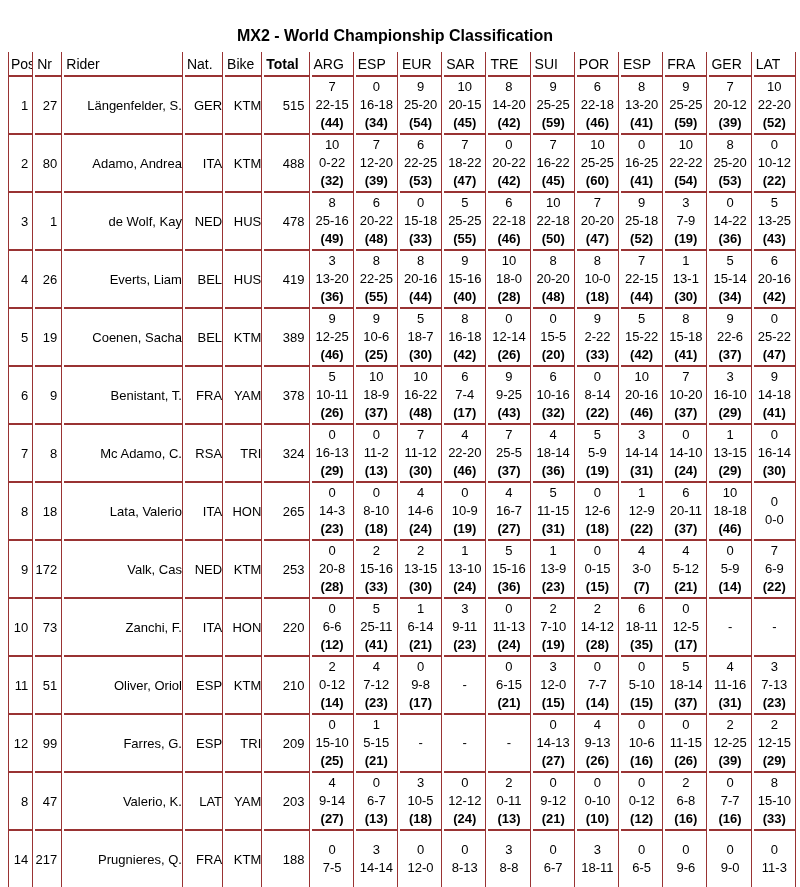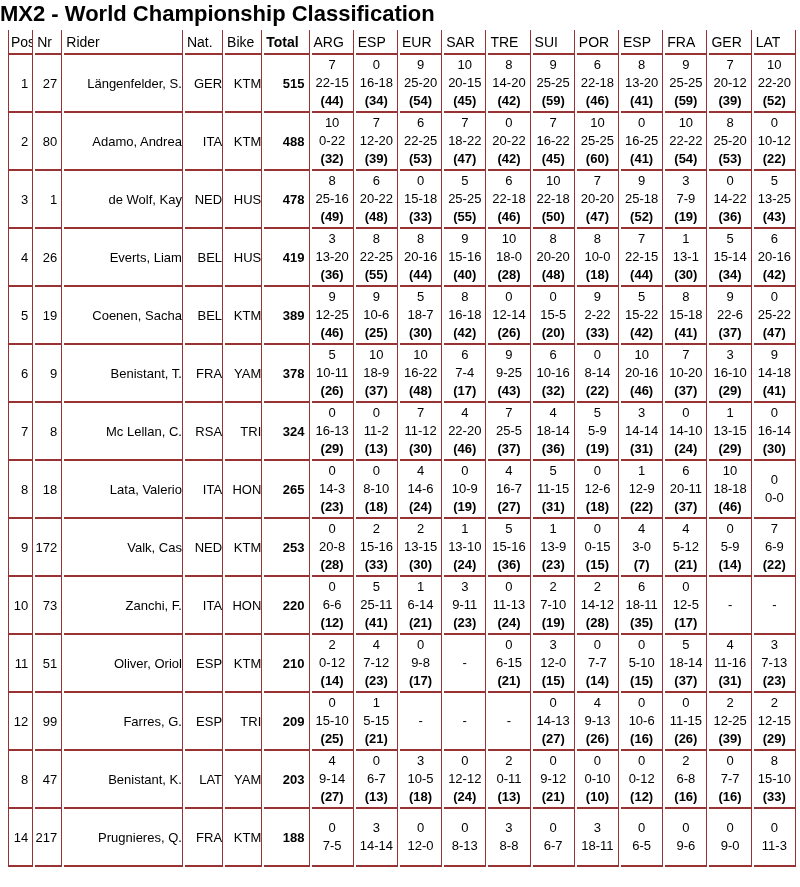--- a/index.html
+++ b/index.html
@@ -3,41 +3,41 @@
 <meta charset="utf-8">
 <style>
   :root { --line:#993333; }
   * { box-sizing:border-box; }
   html,body { margin:0; padding:0; }
   body {
     width:800px; height:887px; overflow:hidden; background:#fff;
     font-family:"Liberation Sans", sans-serif; color:#000;
   }
   .title {
-    text-align:left; font-weight:bold; font-size:22px;
-    padding:2px 10px 4px 0; line-height:24px; white-space:nowrap;
+    text-align:center; font-weight:bold; font-size:16px;
+    padding:24px 10px 4px 0; line-height:24px; white-space:nowrap;
   }
   table {
     border-collapse:separate; border-spacing:2px 0;
     table-layout:fixed; width:792px; margin-left:6px;
   }
   th, td {
     border-right:1px solid var(--line);
     border-bottom:2px solid var(--line);
     padding:0; overflow:hidden;
   }
   tr > *:first-child { border-left:1px solid var(--line); }
   th {
     font-weight:normal; text-align:left; height:25px;
     font-size:14px; padding-left:2px; vertical-align:middle;
   }
   th.b { font-weight:bold; }
   td { height:58px; vertical-align:middle; font-size:13px; }
   td.pos, td.nr, td.total { text-align:right; padding-right:4px; }
-  td.total { font-weight:bold; }
+  td.total { font-weight:normal; }
   td.rider, td.nat, td.bike { text-align:right; padding-left:3px; white-space:nowrap; }
   td.round { text-align:center; line-height:18px; }
   td.round .sum { font-weight:bold; }
 </style>
 </head>
 <body style="color: rgb(0, 0, 0); background: rgb(255, 255, 255);">
 
 <div class="title">MX2 - World Championship Classification</div>
 
 <table>
@@ -446,21 +446,21 @@
         </td>
         <td class="round">
           <div>9</div>
           <div>14-18</div>
           <div class="sum">(41)</div>
         </td>
       </tr>
       <tr>
         <td class="pos">7</td>
         <td class="nr">8</td>
-        <td class="rider">Mc Lellan, C.</td>
+        <td class="rider">Mc Adamo, C.</td>
         <td class="nat">RSA</td>
         <td class="bike">TRI</td>
         <td class="total">324</td>
         <td class="round">
           <div>0</div>
           <div>16-13</div>
           <div class="sum">(29)</div>
         </td>
         <td class="round">
           <div>0</div>
@@ -811,21 +811,21 @@
         </td>
         <td class="round">
           <div>2</div>
           <div>12-15</div>
           <div class="sum">(29)</div>
         </td>
       </tr>
       <tr>
         <td class="pos">8</td>
         <td class="nr">47</td>
-        <td class="rider">Benistant, K.</td>
+        <td class="rider">Valerio, K.</td>
         <td class="nat">LAT</td>
         <td class="bike">YAM</td>
         <td class="total">203</td>
         <td class="round">
           <div>4</div>
           <div>9-14</div>
           <div class="sum">(27)</div>
         </td>
         <td class="round">
           <div>0</div>

